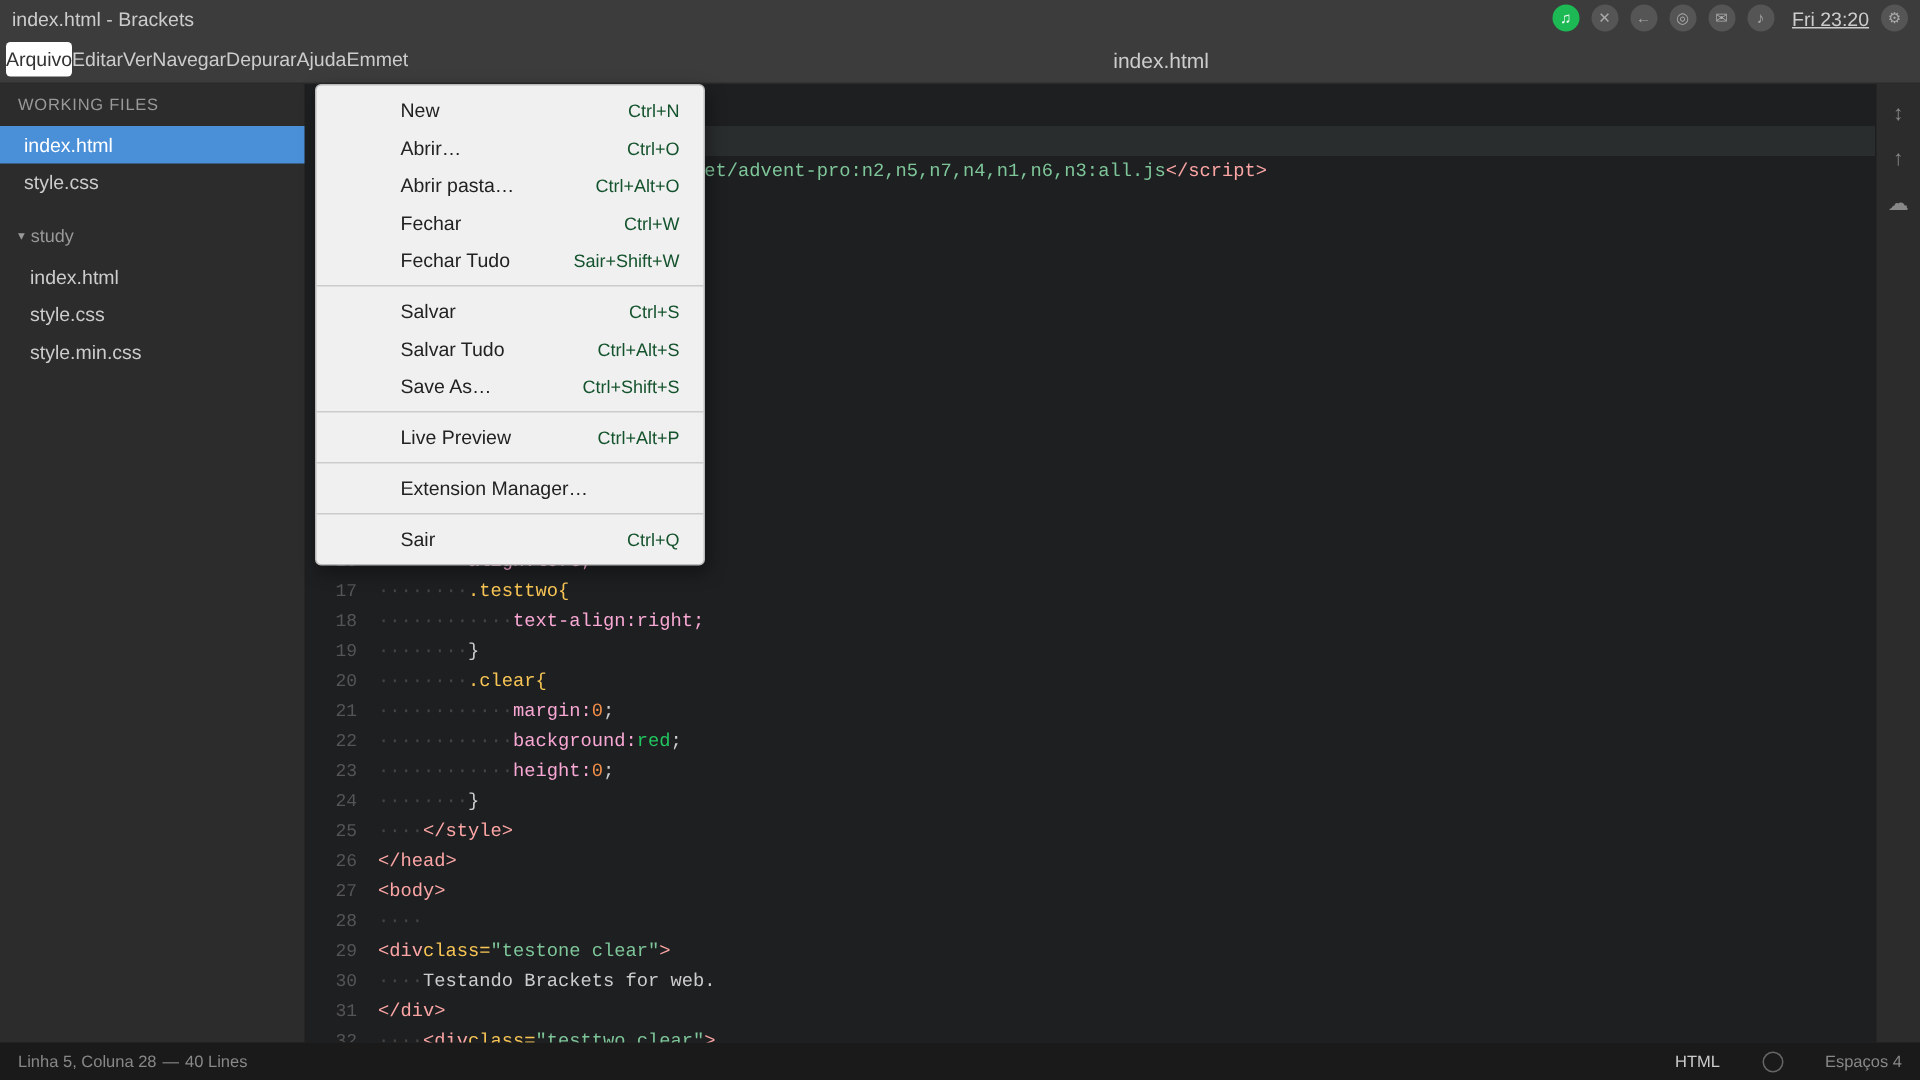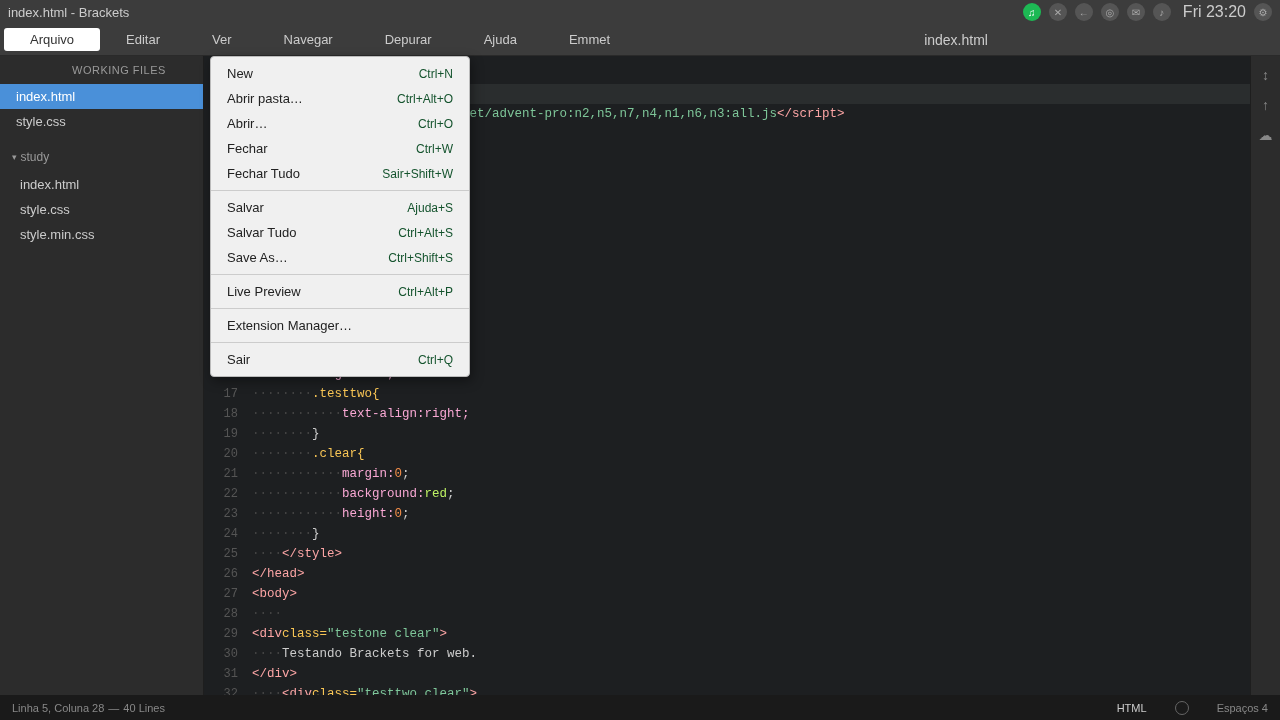--- a/index.html
+++ b/index.html
@@ -52,21 +52,21 @@
     #menubar {
       height: 32px;
       background: #3c3c3c;
       display: flex;
       align-items: center;
       padding: 0 4px;
       flex-shrink: 0;
       border-bottom: 1px solid #2a2a2a;
     }
     .menu-item {
-      padding: 4px 26px;
+      padding: 4px 0;
       cursor: pointer;
       color: #ccc;
       font-size: 13px;
       border-radius: 3px;
     }
     .menu-item:hover, .menu-item.active {
       background: #555;
     }
     .menu-item.active {
       background: #fff;
@@ -89,27 +89,26 @@
     
     #sidebar {
       width: 204px;
       background: #2c2c2c;
       display: flex;
       flex-direction: column;
       flex-shrink: 0;
       border-right: 1px solid #1e1e1e;
     }
     #working-files-header {
-      padding: 8px 28px;
+      padding: 8px 12px;
       font-size: 11px;
       color: #999;
       text-transform: uppercase;
       letter-spacing: 0.5px;
       flex-shrink: 0;
-      margin-left: 44px;
     }
     .sidebar-file {
       padding: 5px 12px 5px 16px;
       cursor: pointer;
       color: #ccc;
       font-size: 13px;
       white-space: nowrap;
       overflow: hidden;
       text-overflow: ellipsis;
     }
@@ -149,20 +148,21 @@
       color: #333;
     }
     .dd-item {
       display: flex;
       justify-content: space-between;
       align-items: center;
       padding: 5px 16px;
       cursor: pointer;
       font-size: 13px;
       color: #222;
+      margin-left: 40px;
     }
     .dd-shortcut {
       color: #14532d;
       font-size: 12px;
       margin-left: 20px;
     }
     .dd-separator {
       height: 1px;
       background: #ccc;
       margin: 4px 0;
@@ -279,21 +279,21 @@
 
 <div id="titlebar">
   <span>index.html - Brackets</span>
   <div id="titlebar-icons">
     <span class="titlebar-icon ti-spotify">♫</span>
     <span class="titlebar-icon ti-x">✕</span>
     <span class="titlebar-icon ti-arrow">←</span>
     <span class="titlebar-icon ti-target">◎</span>
     <span class="titlebar-icon ti-mail">✉</span>
     <span class="titlebar-icon ti-vol">♪</span>
-    <span style="font-size:16px;color:#ccc;margin-left:4px;">Fri 23:20</span>
+    <span style="font-size:13px;color:#ccc;margin-left:4px;text-decoration:underline;">Fri 23:20</span>
     <span class="titlebar-icon ti-gear">⚙</span>
   </div>
 </div>
 
 <div id="menubar">
   <span class="menu-item active">Arquivo</span>
   <span class="menu-item">Editar</span>
   <span class="menu-item">Ver</span>
   <span class="menu-item">Navegar</span>
   <span class="menu-item">Depurar</span>
@@ -372,21 +372,21 @@
           <div class="code-line"><span class="dots">········</span><span class="tok-property">:200px auto 0 auto;</span></div>
           <div class="code-line"><span class="dots">········</span><span class="tok-property">:750px;</span></div>
           <div class="code-line"></div>
           <div class="code-line"></div>
           <div class="code-line"><span class="dots">········</span><span class="tok-property">align:left;</span></div>
           <div class="code-line"><span class="dots">········</span><span class="tok-selector">.testtwo{</span></div>
           <div class="code-line"><span class="dots">············</span><span class="tok-property">text-align:right;</span></div>
           <div class="code-line"><span class="dots">········</span><span class="tok-plain">}</span></div>
           <div class="code-line"><span class="dots">········</span><span class="tok-selector">.clear{</span></div>
           <div class="code-line"><span class="dots">············</span><span class="tok-property">margin:</span><span class="tok-number">0</span><span class="tok-plain">;</span></div>
-          <div class="code-line"><span class="dots">············</span><span class="tok-property">background:</span><span style="color:#bef264">red</span><span class="tok-plain">;</span></div>
+          <div class="code-line"><span class="dots">············</span><span class="tok-property">background:</span><span style="color:#22c55e">red</span><span class="tok-plain">;</span></div>
           <div class="code-line"><span class="dots">············</span><span class="tok-property">height:</span><span class="tok-number">0</span><span class="tok-plain">;</span></div>
           <div class="code-line"><span class="dots">········</span><span class="tok-plain">}</span></div>
           <div class="code-line"><span class="dots">····</span><span class="tok-tag">&lt;/style&gt;</span></div>
           <div class="code-line"><span class="tok-tag">&lt;/head&gt;</span></div>
           <div class="code-line"><span class="tok-tag">&lt;body&gt;</span></div>
           <div class="code-line"><span class="dots">····</span></div>
           <div class="code-line"><span class="tok-tag">&lt;div</span> <span class="tok-attr">class=</span><span class="tok-string">"testone clear"</span><span class="tok-tag">&gt;</span></div>
           <div class="code-line"><span class="dots">····</span>Testando Brackets for web.</div>
           <div class="code-line"><span class="tok-tag">&lt;/div&gt;</span></div>
           <div class="code-line"><span class="dots">····</span><span class="tok-tag">&lt;div</span> <span class="tok-attr">class=</span><span class="tok-string">"testtwo clear"</span><span class="tok-tag">&gt;</span></div>
@@ -402,39 +402,39 @@
 </div>
 
 <div id="dropdown-overlay">
   <div id="dropdown-menu">
 
   <div class="dd-item">
         <span>New</span>
         <span class="dd-shortcut">Ctrl+N</span>
       </div>
       <div class="dd-item">
+        <span>Abrir…</span>
+        <span class="dd-shortcut">Ctrl+O</span>
+      </div>
+      <div class="dd-item">
         <span>Abrir pasta…</span>
         <span class="dd-shortcut">Ctrl+Alt+O</span>
       </div>
       <div class="dd-item">
-        <span>Abrir…</span>
-        <span class="dd-shortcut">Ctrl+O</span>
-      </div>
-      <div class="dd-item">
         <span>Fechar</span>
         <span class="dd-shortcut">Ctrl+W</span>
       </div>
       <div class="dd-item">
         <span>Fechar Tudo</span>
         <span class="dd-shortcut">Sair+Shift+W</span>
       </div>
       <div class="dd-separator"></div>
       <div class="dd-item">
         <span>Salvar</span>
-        <span class="dd-shortcut">Ajuda+S</span>
+        <span class="dd-shortcut">Ctrl+S</span>
       </div>
       <div class="dd-item">
         <span>Salvar Tudo</span>
         <span class="dd-shortcut">Ctrl+Alt+S</span>
       </div>
       <div class="dd-item">
         <span>Save As…</span>
         <span class="dd-shortcut">Ctrl+Shift+S</span>
       </div>
       <div class="dd-separator"></div>

